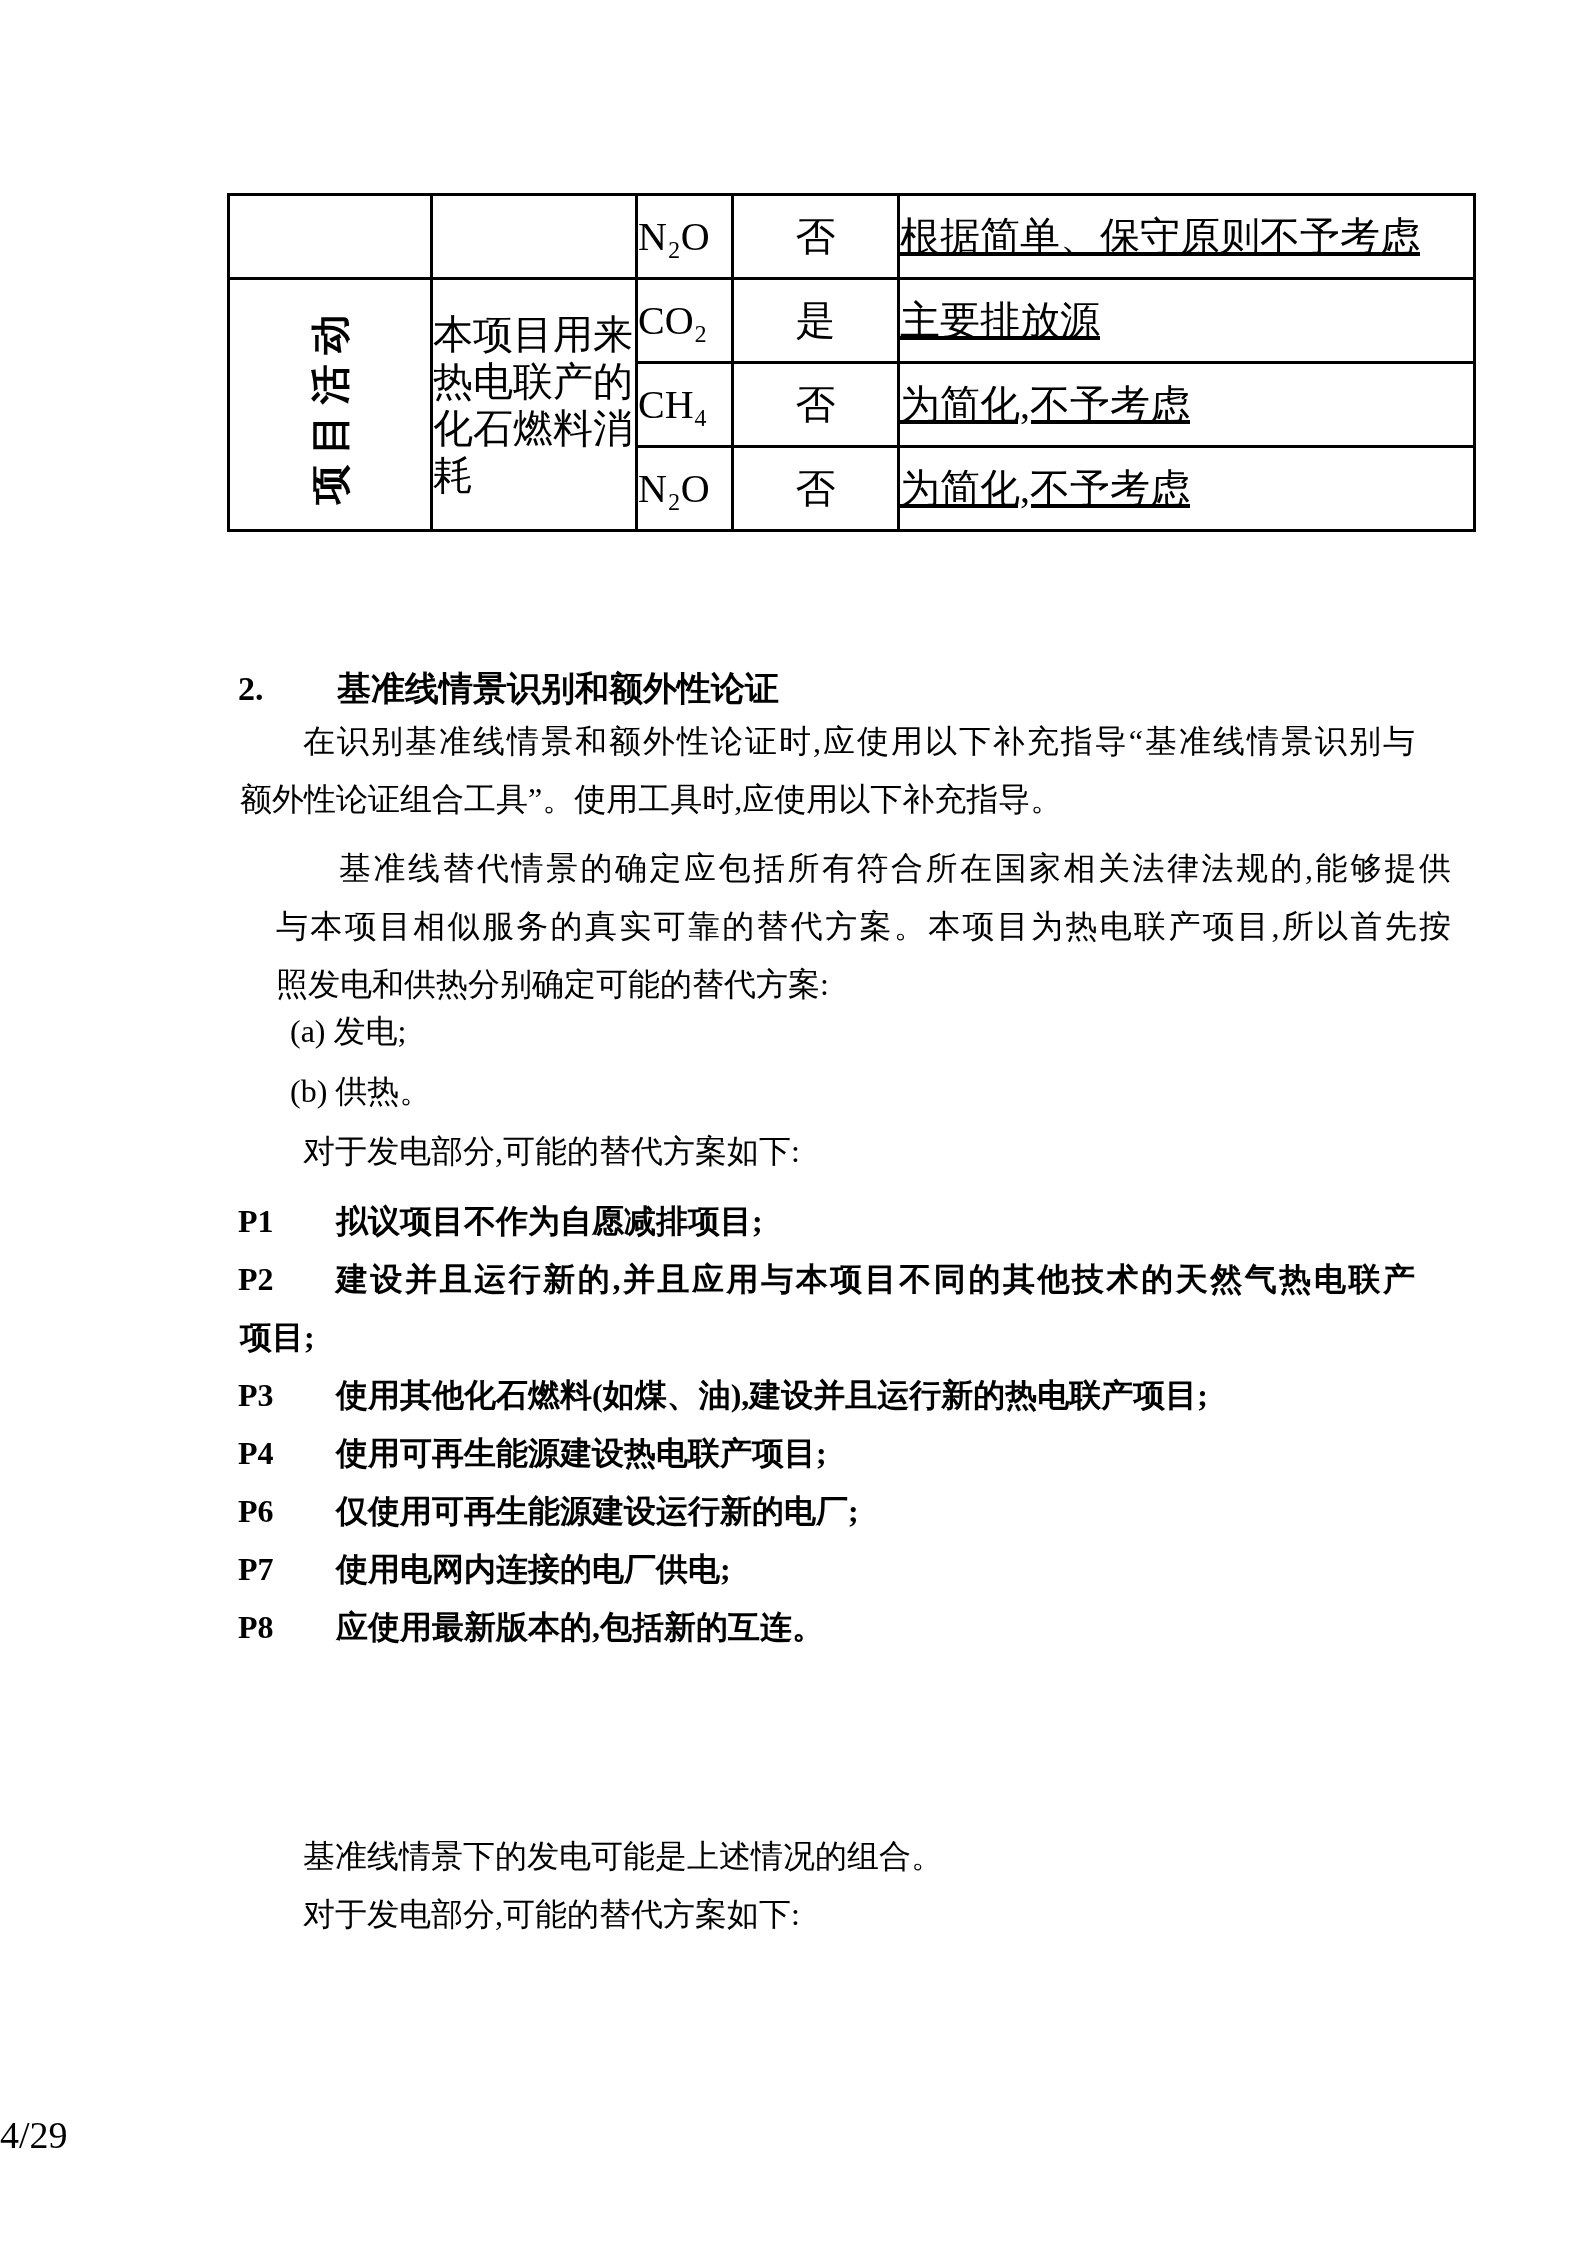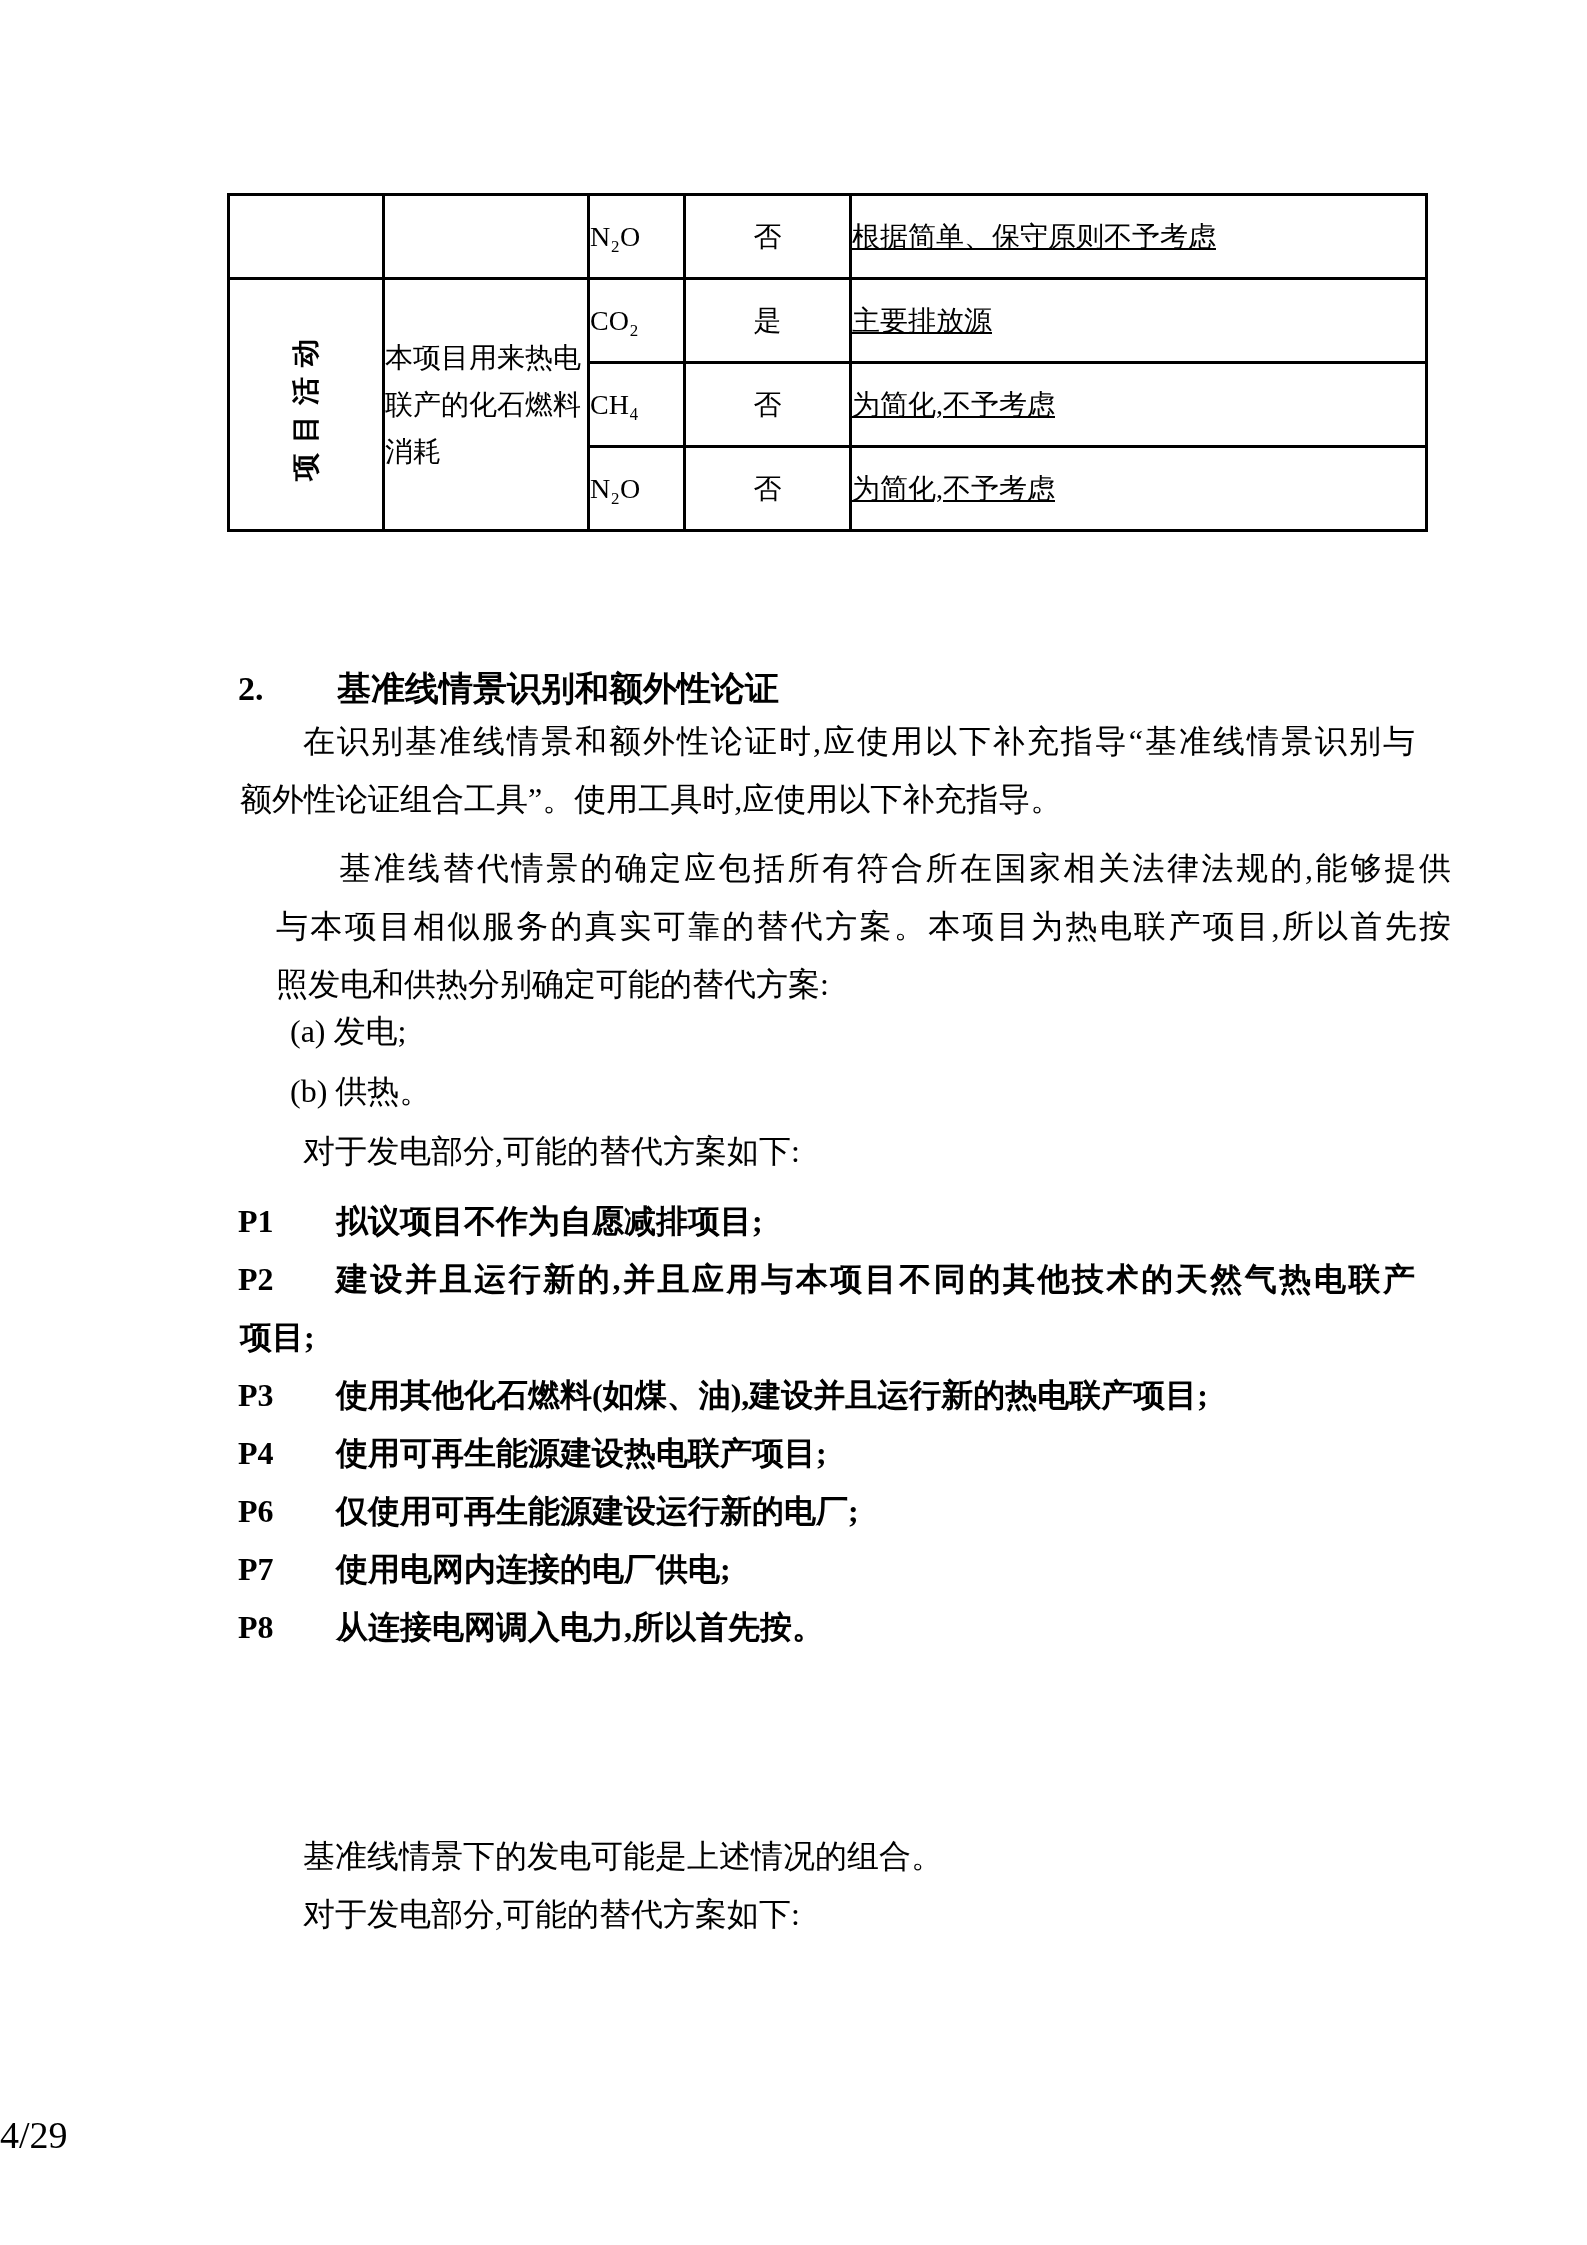--- a/index.html
+++ b/index.html
@@ -9,21 +9,21 @@
     background:#ffffff;
     font-family:"Liberation Serif","DejaVu Serif",serif;
     color:#000;
     overflow:hidden;
   }
   
   .emtable{
     position:absolute;left:227px;top:193px;
     border-collapse:collapse;
     table-layout:fixed;
-    font-size:28px;
+    font-size:40px;
   }
   .emtable td{
     border:3px solid #000;
     padding:0;
     height:81px;
     vertical-align:middle;
     overflow:hidden;
   }
   .col-side{width:120px;}
   .col-activity{width:205px;}
@@ -151,21 +151,21 @@
     <div class="pline">
       <span class="plabel">P6</span>
       <div class="ptext">仅使用可再生能源建设运行新的电厂;</div>
     </div>
     <div class="pline">
       <span class="plabel">P7</span>
       <div class="ptext">使用电网内连接的电厂供电;</div>
     </div>
     <div class="pline">
       <span class="plabel">P8</span>
-      <div class="ptext">从连接电网调入电力,所以首先按。</div>
+      <div class="ptext">应使用最新版本的,包括新的互连。</div>
     </div>
   </div>
 
   <div class="tline indent" style="top:1827px;">基准线情景下的发电可能是上述情况的组合。</div>
 
   <div class="tline indent" style="top:1885px;">对于发电部分,可能的替代方案如下:</div>
 
   <div class="footer">4/29</div>
 
 </div>

